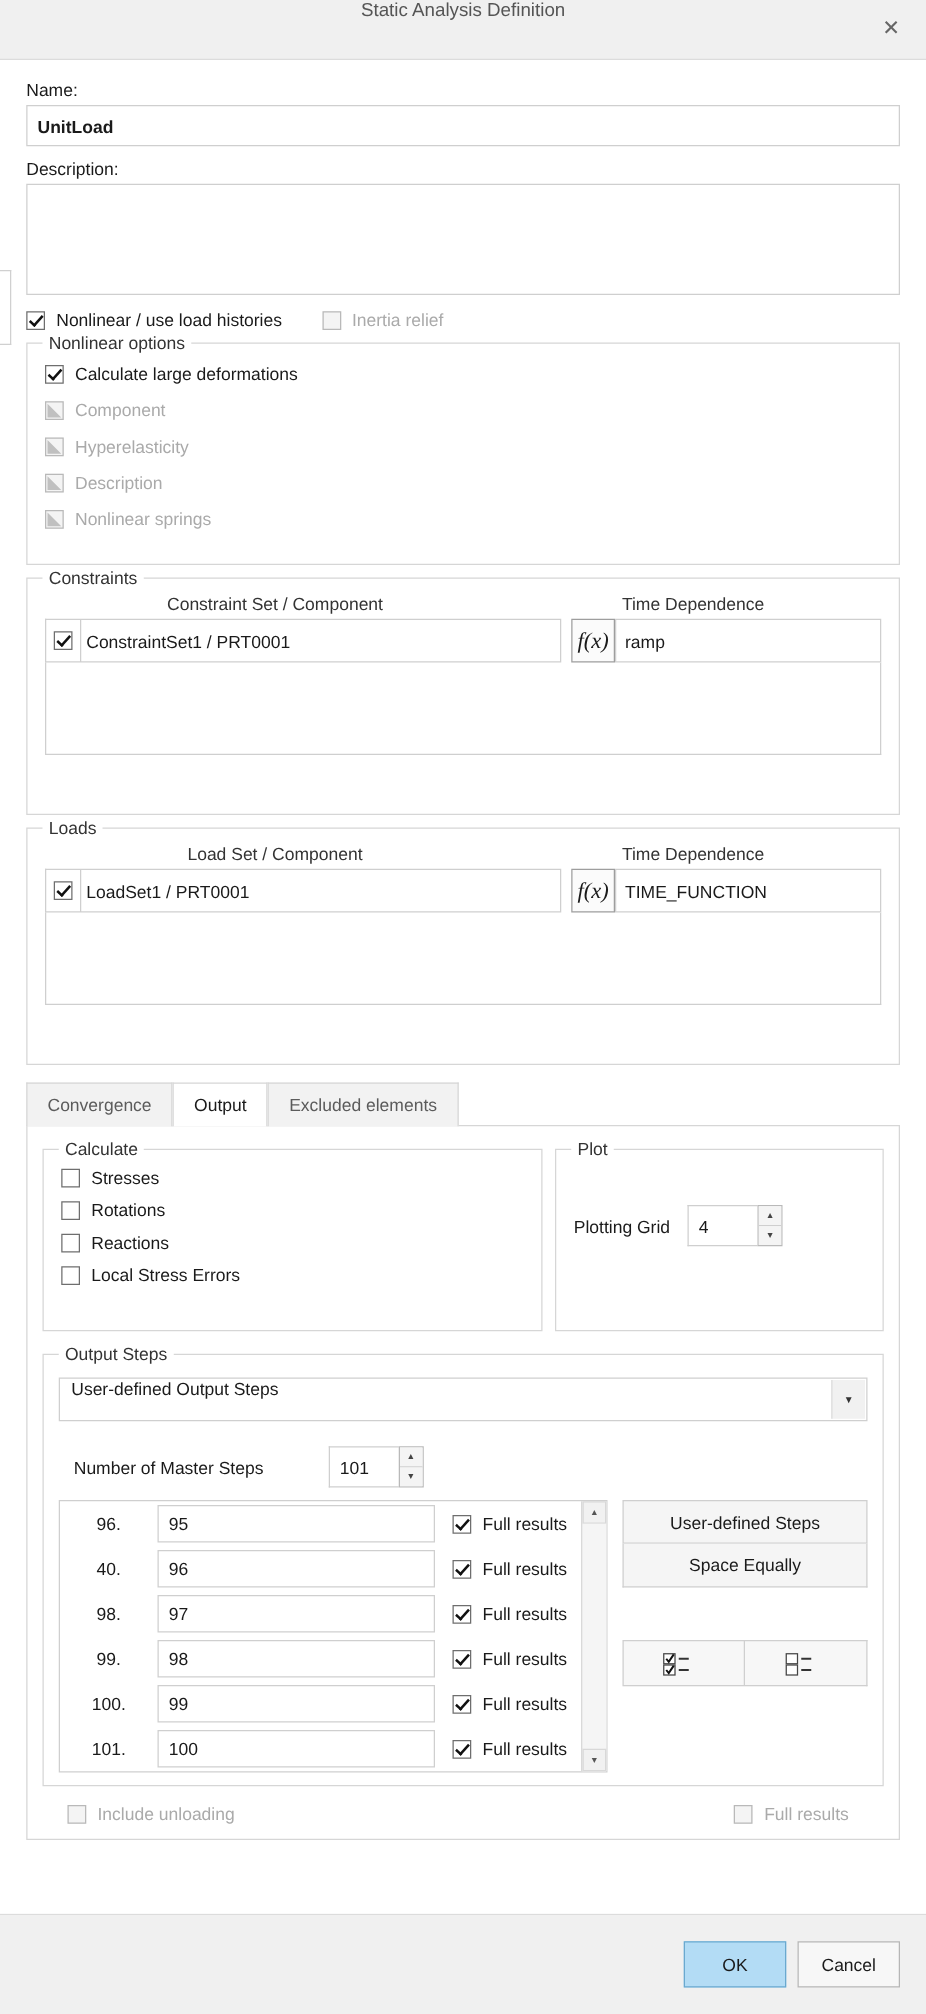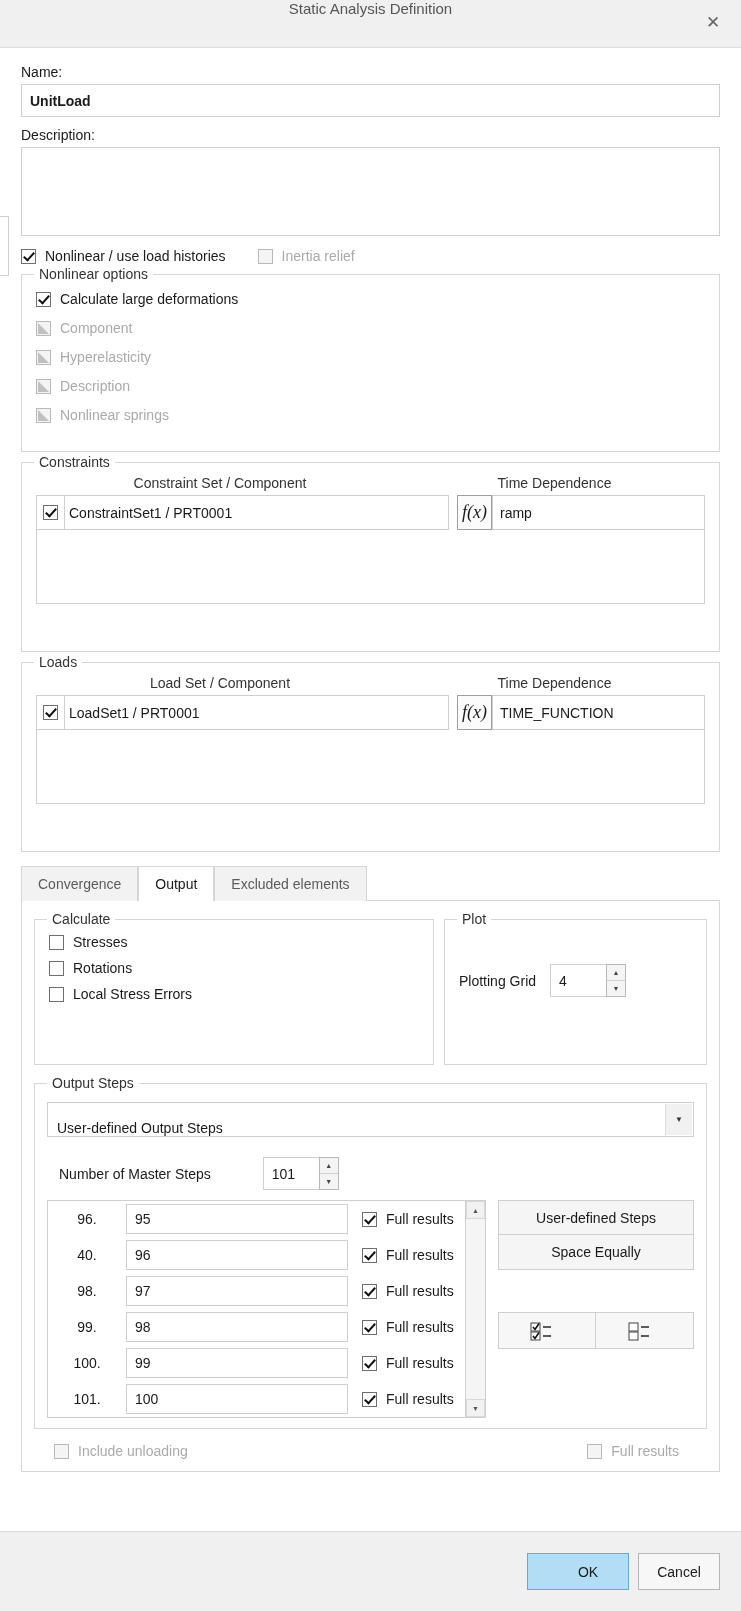--- a/index.html
+++ b/index.html
@@ -285,21 +285,21 @@
     font-size: 7px;
     color: #444;
     box-sizing: border-box;
   }
   .spin .btns div:first-child { border-bottom: 1px solid #cfcfcf; }
   .combo {
     height: 35px;
     border: 1px solid #cfcfcf;
     background: #fff;
     display: flex;
-    align-items: flex-end;
+    align-items: flex-start;
     box-sizing: border-box;
     padding-left: 9px;
     font-size: 14px;
     position: relative;
   }
   .combo .arrow {
     position: absolute;
     right: 1px; top: 1px; bottom: 1px;
     width: 26px;
     background: #f1f1f1;
@@ -432,21 +432,20 @@
     border: 1px solid #b6b6b6;
     background: #f7f7f7;
     display: flex;
     align-items: center;
     justify-content: center;
     font-size: 14px;
   }
   .fbtn.primary {
     background: #b3dcf5;
     border-color: #6aa9cf;
-    padding-left: 20px;
   }
   .leftstub {
     position: absolute;
     left: 0;
     top: 168px;
     width: 8px;
     height: 58px;
     border: 1px solid #d0d0d0;
     border-left: none;
     background: #fff;
@@ -560,20 +559,24 @@
         <div class="group" style="flex:1 1 auto; margin-top:4px; height:146px;">
           <div class="legend">Calculate</div>
           <div class="inner" style="padding-top:14px;">
             <div class="cbrow" style="margin-bottom:10px;">
               <span class="cb"></span>
               <span class="txt">Stresses</span>
             </div>
             <div class="cbrow" style="margin-bottom:10px;">
               <span class="cb"></span>
               <span class="txt">Rotations</span>
+            </div>
+            <div class="cbrow" style="margin-bottom:10px;">
+              <span class="cb"></span>
+              <span class="txt">Reactions</span>
             </div>
             <div class="cbrow">
               <span class="cb"></span>
               <span class="txt">Local Stress Errors</span>
             </div>
           </div>
         </div>
 
         <div class="group" style="width:263px; margin-top:4px; height:146px;">
           <div class="legend">Plot</div>

